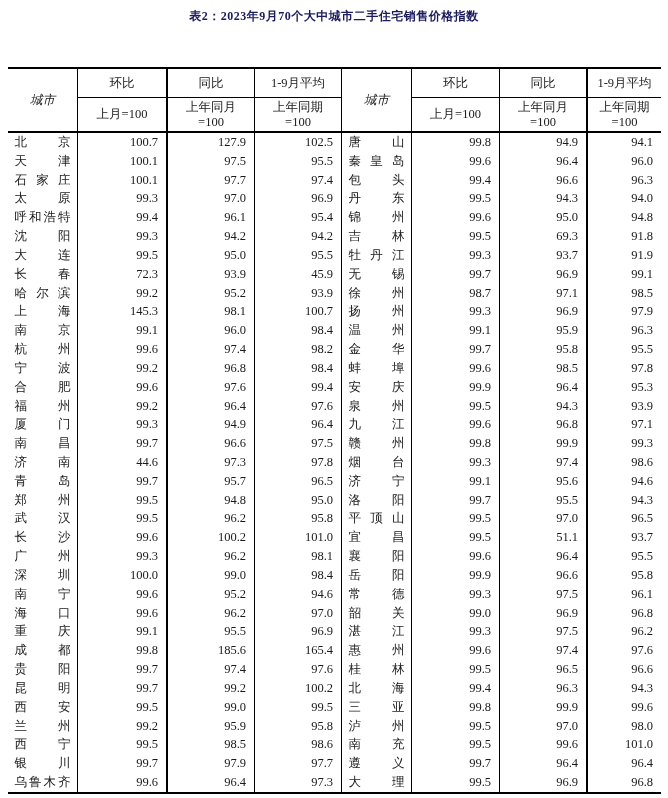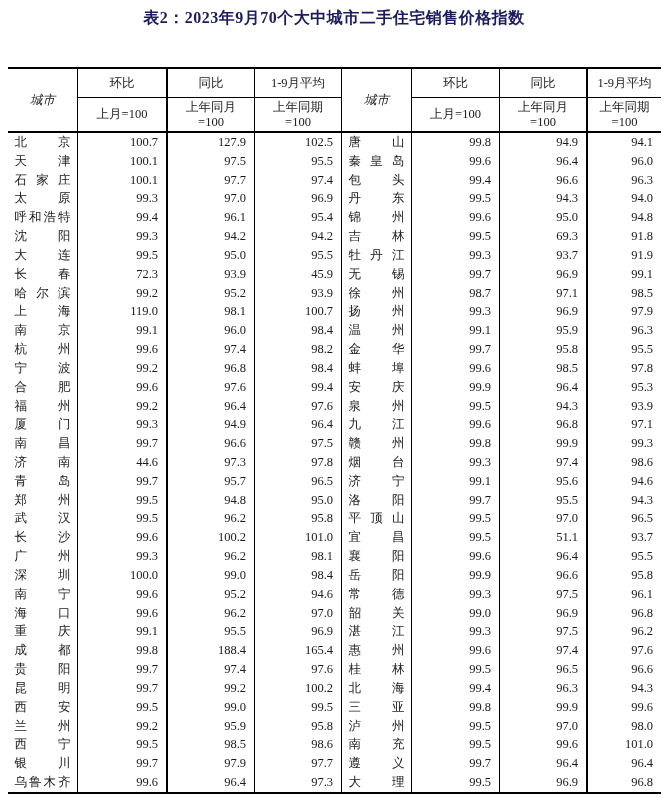--- a/index.html
+++ b/index.html
@@ -4,21 +4,21 @@
 <style>
   html,body{margin:0;padding:0;}
   body{
     width:668px;height:798px;background:#ffffff;position:relative;
     font-family:"Liberation Serif","DejaVu Serif",serif;
     color:#1a1a1a;
     -webkit-font-smoothing:antialiased;
   }
   .title{
     position:absolute;top:8px;left:0;width:668px;
-    text-align:center;font-size:16px;font-weight:bold;
+    text-align:center;font-size:12px;font-weight:bold;
     color:#1b1b5e;letter-spacing:0.5px;
   }
   .table{
     position:absolute;left:8px;top:67px;width:653px;
     border-top:2.5px solid #000;
   }
   .thead{
     display:grid;
     grid-template-columns:70px 90px 87px 87px 70px 88px 88px 73px;
     grid-template-rows:29px 33px;
@@ -255,21 +255,21 @@
       </div>
       <div class="cell c6 num">98.7</div>
       <div class="cell c7 num">97.1</div>
       <div class="cell c8 num">98.5</div>
       <div class="cell c1">
         <span class="cj">
           <span>上</span>
           <span>海</span>
         </span>
       </div>
-      <div class="cell c2 num">119.0</div>
+      <div class="cell c2 num">145.3</div>
       <div class="cell c3 num">98.1</div>
       <div class="cell c4 num">100.7</div>
       <div class="cell c5">
         <span class="cj">
           <span>扬</span>
           <span>州</span>
         </span>
       </div>
       <div class="cell c6 num">99.3</div>
       <div class="cell c7 num">96.9</div>
@@ -581,21 +581,21 @@
       <div class="cell c6 num">99.3</div>
       <div class="cell c7 num">97.5</div>
       <div class="cell c8 num">96.2</div>
       <div class="cell c1">
         <span class="cj">
           <span>成</span>
           <span>都</span>
         </span>
       </div>
       <div class="cell c2 num">99.8</div>
-      <div class="cell c3 num">188.4</div>
+      <div class="cell c3 num">185.6</div>
       <div class="cell c4 num">165.4</div>
       <div class="cell c5">
         <span class="cj">
           <span>惠</span>
           <span>州</span>
         </span>
       </div>
       <div class="cell c6 num">99.6</div>
       <div class="cell c7 num">97.4</div>
       <div class="cell c8 num">97.6</div>

